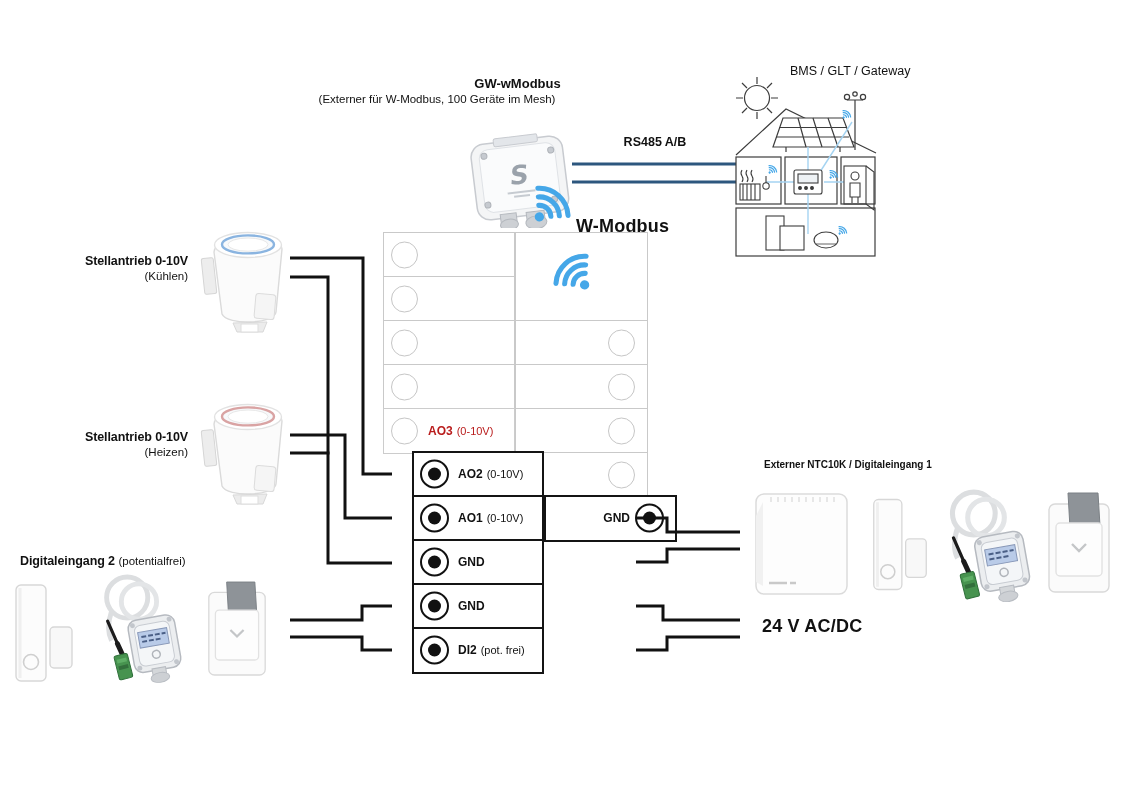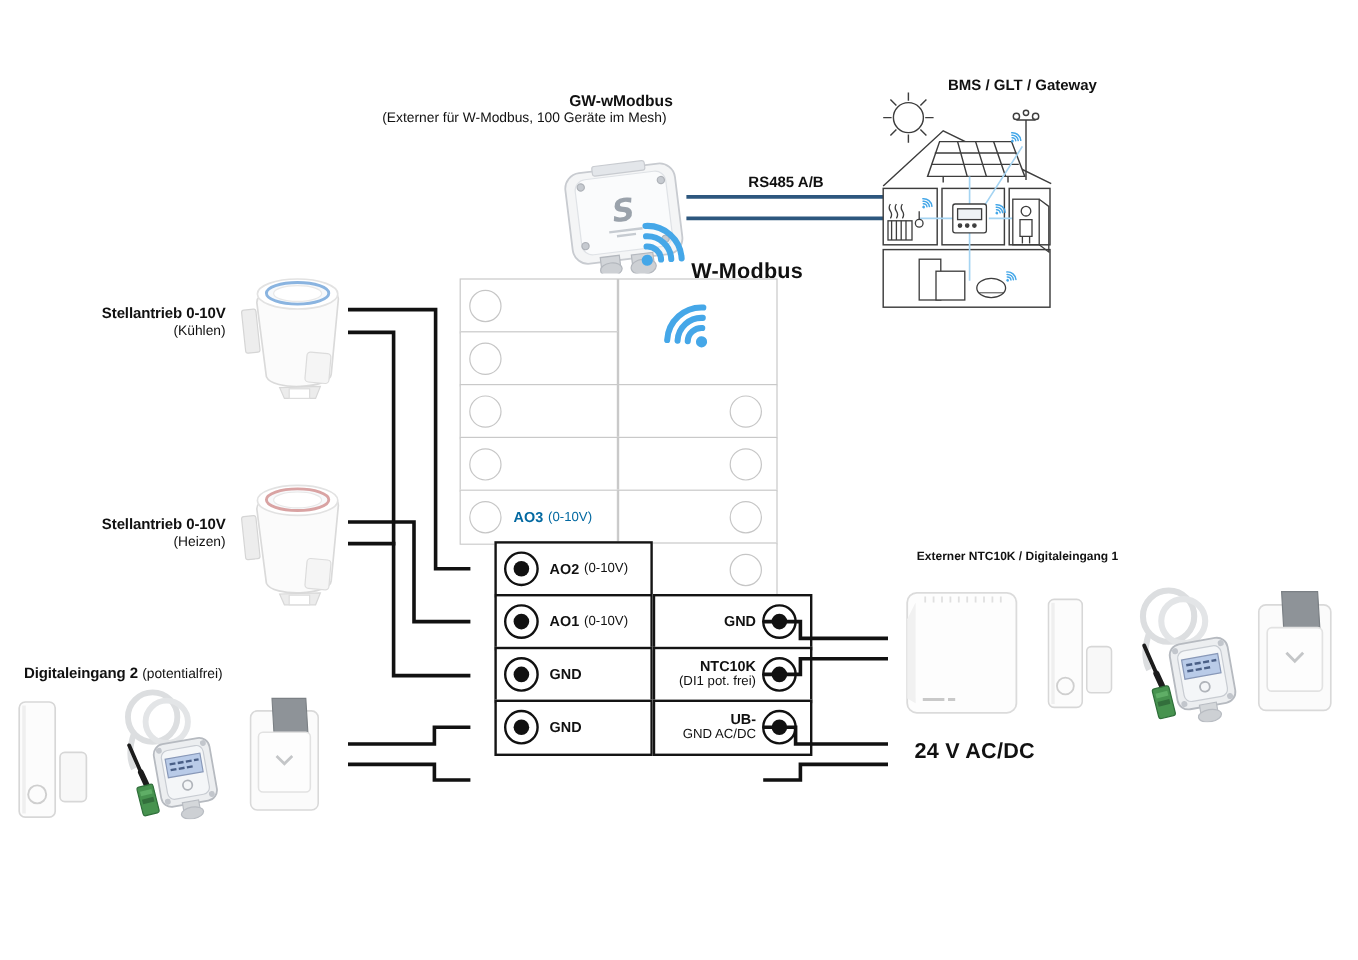--- a/index.html
+++ b/index.html
@@ -5,22 +5,22 @@
   html,body{margin:0;padding:0;}
   body{
     width:1132px;height:800px;position:relative;background:#ffffff;
     font-family:"Liberation Sans", sans-serif;color:#111;overflow:hidden;
   }
   .abs{position:absolute;}
   .lbl-bold{font-weight:700;letter-spacing:-0.1px;}
   
   #gw-title{left:430px;top:76px;width:175px;text-align:center;font-size:13px;font-weight:700;}
   #gw-subtitle{left:308px;top:93px;width:258px;text-align:center;font-size:11.5px;}
-  #rs485-label{left:580px;top:135px;width:150px;text-align:center;font-size:12.5px;font-weight:700;margin-top:10px;}
-  #bms-label{left:790px;top:64px;font-size:12.5px;font-weight:700;}
+  #rs485-label{left:580px;top:135px;width:150px;text-align:center;font-size:12.5px;font-weight:700;}
+  #bms-label{left:790px;top:64px;font-size:12.5px;font-weight:400;}
   #wmodbus-label{left:576px;top:216px;font-size:18px;font-weight:700;letter-spacing:0.2px;}
   #stell-cool,#stell-heat{left:40px;width:148px;text-align:right;font-size:12.5px;line-height:15px;}
   #stell-cool{top:254px;} #stell-heat{top:430px;}
   .sub{font-weight:400;font-size:11.5px;}
   #digi2-label{left:20px;top:554px;font-size:12.5px;}
   #ntc-label{left:764px;top:459px;font-size:10px;font-weight:700;}
   #power-label{left:762px;top:616px;font-size:18px;font-weight:700;letter-spacing:0.2px;}
 
   
   #tblock{left:383px;top:232px;width:265px;height:441px;}
@@ -38,21 +38,21 @@
   .cell.lcol .hole{left:7px;}
   .cell.rcol .hole{right:12px;}
   .lbl{position:absolute;left:44px;top:0;height:100%;display:flex;align-items:center;gap:4px;font-size:12px;white-space:nowrap;}
   .lbl b{font-weight:700;}
   .lbl i{font-style:normal;font-size:11px;}
   .lblr{position:absolute;right:45px;top:0;height:100%;display:flex;flex-direction:column;justify-content:center;
         align-items:flex-end;font-size:12px;text-align:right;line-height:13.5px;white-space:nowrap;}
   .lblr b{font-weight:700;}
   .lblr i{font-style:normal;font-size:11px;}
   .cell.disabled{border:1.5px solid #cccccc;}
-  .cell.disabled .lbl{color:#0369a1;text-align:center;}
+  .cell.disabled .lbl{color:#b91c1c;text-align:center;}
   svg{display:block;}
   .devsvg{position:absolute;z-index:6;}
   #wires{position:absolute;left:0;top:0;z-index:5;}
   .wifi-big{position:absolute;z-index:7;color:#45a7e8;}
 </style>
 </head>
 <body>
 
 <svg width="0" height="0" style="position:absolute" aria-hidden="true">
   <defs>
@@ -205,20 +205,27 @@
     <span class="lbl">
         <b>GND</b>
       </span>
   </div>
   <div class="cell active lcol" style="left:0;top:351px;width:132px;height:46.5px">
     <span class="term"></span>
     <span class="lbl">
         <b>GND</b>
       </span>
   </div>
+  <div class="cell active lcol" style="left:0;top:395px;width:132px;height:46.5px">
+    <span class="term"></span>
+    <span class="lbl">
+        <b>DI2</b>
+        <i>(pot. frei)</i>
+      </span>
+  </div>
 
   <div class="cell light rcol" style="left:132px;top:0;width:133px;height:89.5px">
     <svg class="abs" style="left:30px;top:15px;color:#45a7e8;transform:rotate(-42deg)" width="54" height="48" viewBox="0 0 40 36">
         <use href="#sym-wifi"></use>
       </svg>
   </div>
   <div class="cell light rcol" style="left:132px;top:88px;width:133px;height:45.5px">
       <span class="hole"></span>
     </div>
   <div class="cell light rcol" style="left:132px;top:132px;width:133px;height:45.5px">
@@ -227,34 +234,20 @@
   <div class="cell light rcol" style="left:132px;top:176px;width:133px;height:45.5px">
       <span class="hole"></span>
     </div>
   <div class="cell light rcol" style="left:132px;top:220px;width:133px;height:45.5px">
       <span class="hole"></span>
     </div>
   <div class="cell active rcol" style="left:132px;top:263px;width:133px;height:46.5px">
     <span class="term"></span>
     <span class="lblr">
         <b>GND</b>
-      </span>
-  </div>
-  <div class="cell active rcol" style="left:132px;top:307px;width:133px;height:46.5px">
-    <span class="term"></span>
-    <span class="lblr">
-        <b>NTC10K</b>
-        <i>(DI1 pot. frei)</i>
-      </span>
-  </div>
-  <div class="cell active rcol" style="left:132px;top:351px;width:133px;height:46.5px">
-    <span class="term"></span>
-    <span class="lblr">
-        <b>UB-</b>
-        <i>GND AC/DC</i>
       </span>
   </div>
 </div>
 
 <svg class="devsvg" style="left:468px;top:130px" width="105" height="98" viewBox="0 0 105 98">
   <g transform="rotate(-7 52 49)">
     <rect x="6" y="10" width="92" height="76" rx="13" fill="#f4f5f6" stroke="#c8cbd0" stroke-width="1.5"></rect>
     <rect x="14" y="16" width="76" height="63" rx="9" fill="#fafbfc" stroke="#dfe2e6"></rect>
     <rect x="30" y="6" width="44" height="8" rx="2" fill="#e3e6ea" stroke="#c8cbd0"></rect>
     <circle cx="19" cy="22" r="3" fill="#c6cad0" stroke="#aeb2b8"></circle>

